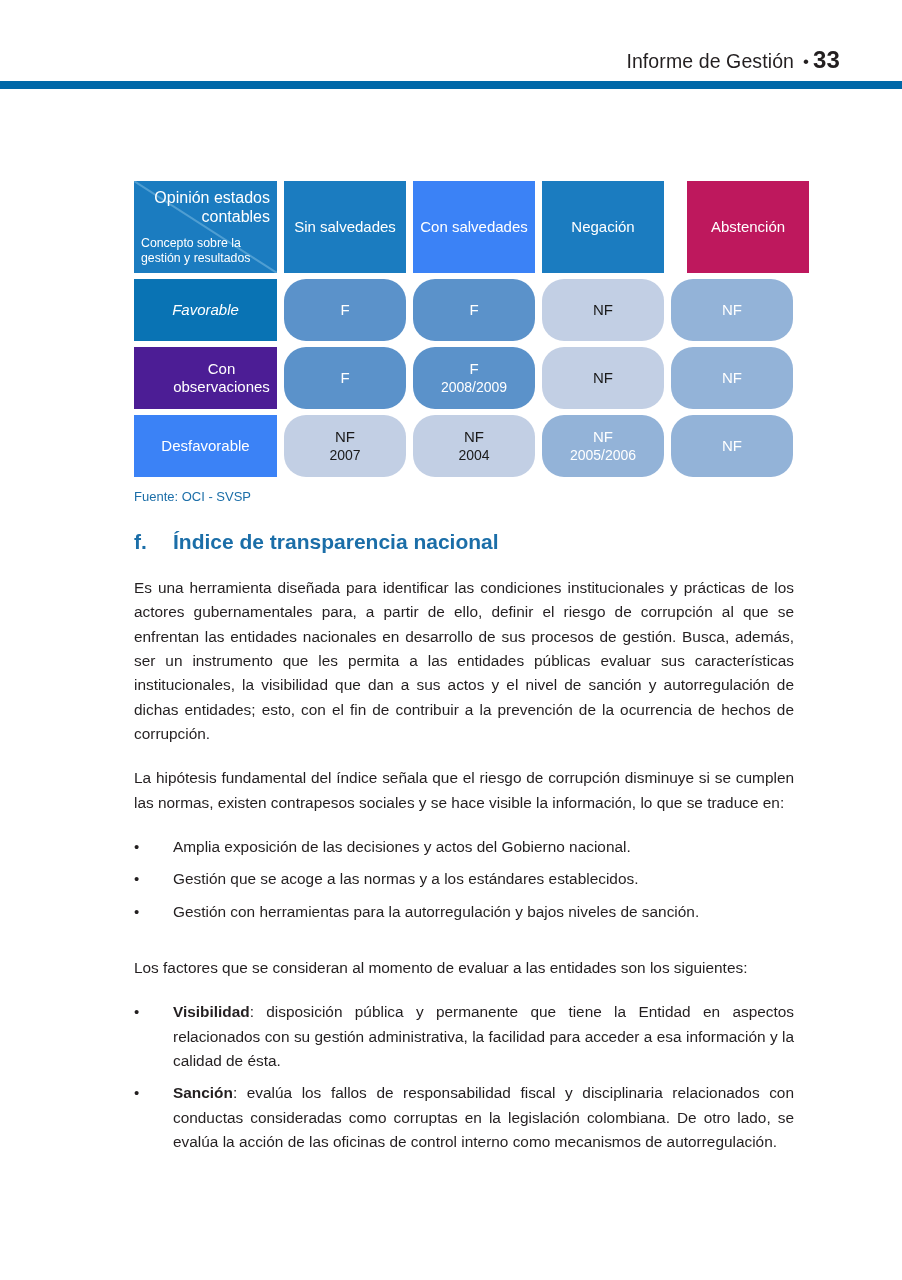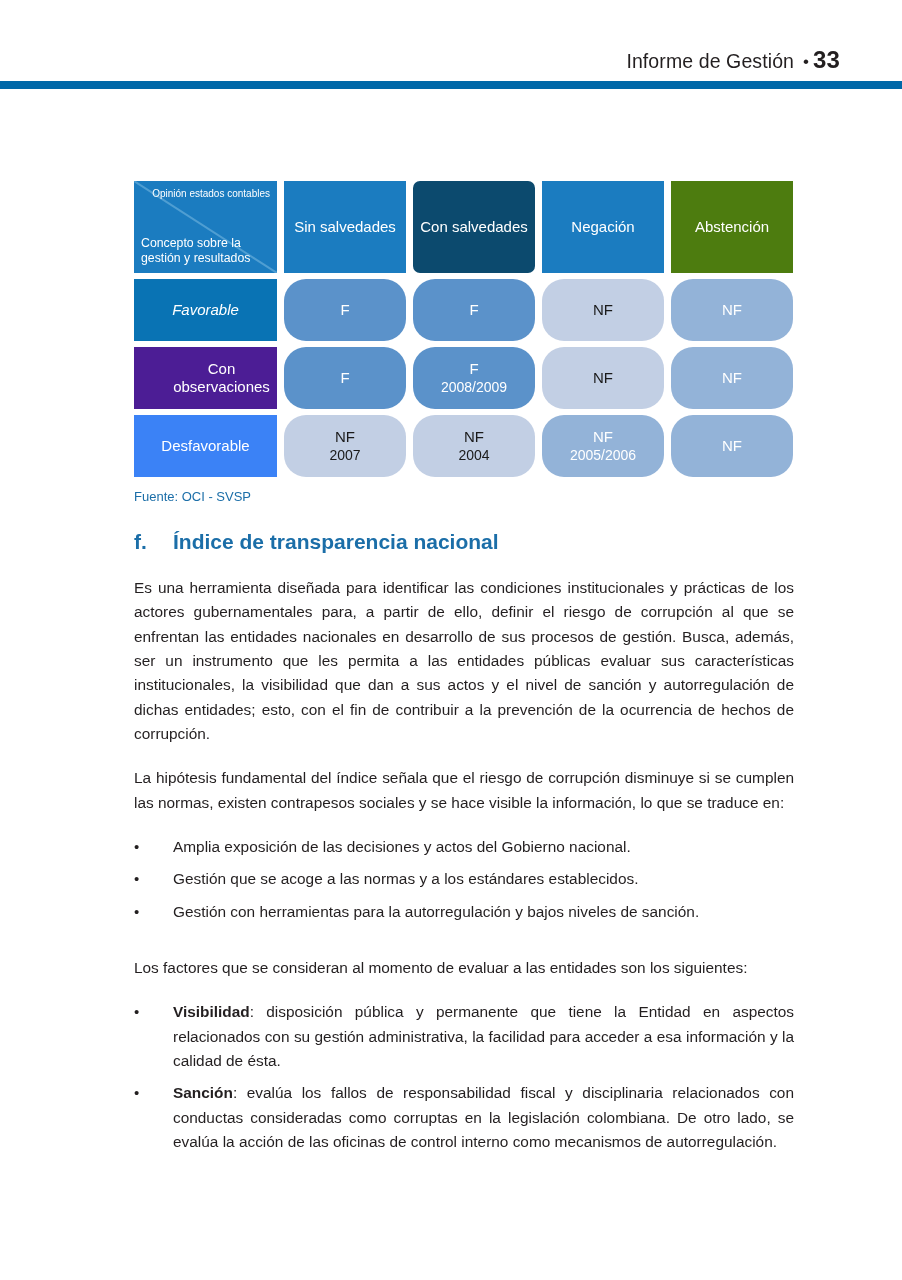--- a/index.html
+++ b/index.html
@@ -92,21 +92,21 @@
     position: absolute;
     left: 0; top: 0;
     width: 100%; height: 100%;
   }
   .head-corner .corner-top {
     position: absolute;
     right: 7px;
     top: 7px;
     width: 118px;
     text-align: right;
-    font-size: 10px;
+    font-size: 16px;
     line-height: 1.2;
     z-index: 2;
   }
   .head-corner .corner-bottom {
     position: absolute;
     left: 7px;
     bottom: 7px;
     width: 120px;
     text-align: left;
     font-size: 12.3px;
@@ -229,23 +229,23 @@
 
   <div class="matrix-row row-head">
     <div class="cell col-0 head-corner" style="background: rgb(27, 124, 192);">
       <svg class="diag" viewBox="0 0 143 92" preserveAspectRatio="none">
         <line x1="0" y1="0" x2="143" y2="92" stroke="#4f9ed2" stroke-width="2"></line>
       </svg>
       <div class="corner-top">Opinión estados contables</div>
       <div class="corner-bottom">Concepto sobre la gestión y resultados</div>
     </div>
     <div class="cell col-d head-cell" style="background: rgb(27, 124, 192);">Sin salvedades</div>
-    <div class="cell col-d head-cell" style="background: #0c4a6e; border-radius: 7px;">Con salvedades</div>
+    <div class="cell col-d head-cell" style="background: #3b82f6;">Con salvedades</div>
     <div class="cell col-d head-cell" style="background: rgb(27, 124, 192); text-align: right;">Negación</div>
-    <div class="cell col-d head-cell" style="background: #4d7c0f;">Abstención</div>
+    <div class="cell col-d head-cell" style="background: #be185d; margin-left: 16px;">Abstención</div>
   </div>
 
   <div class="matrix-row row-body">
     <div class="cell col-0 label-cell" style="background: rgb(9, 115, 180); font-style: italic;">Favorable</div>
     <div class="cell col-d pill pill-mid" style="background: rgb(91, 146, 202);">
       <span>F</span>
     </div>
     <div class="cell col-d pill pill-mid" style="background: rgb(91, 146, 202);">
       <span>F</span>
     </div>

